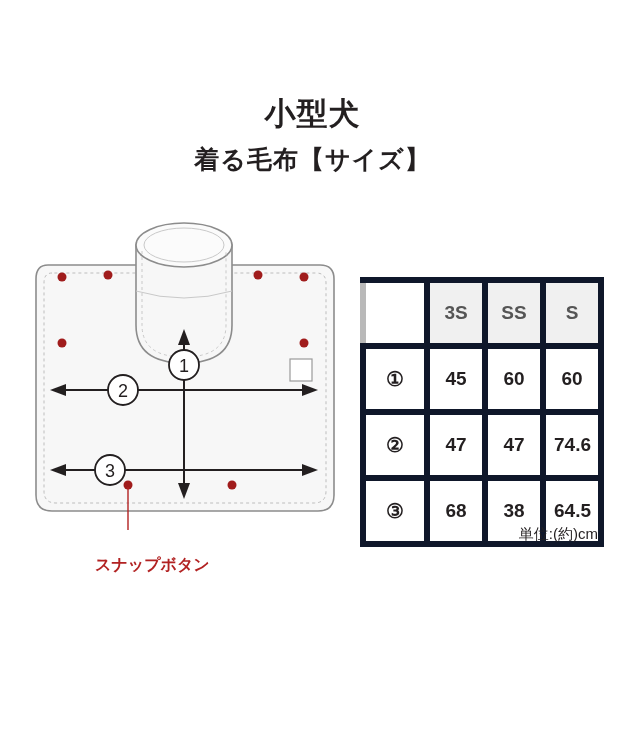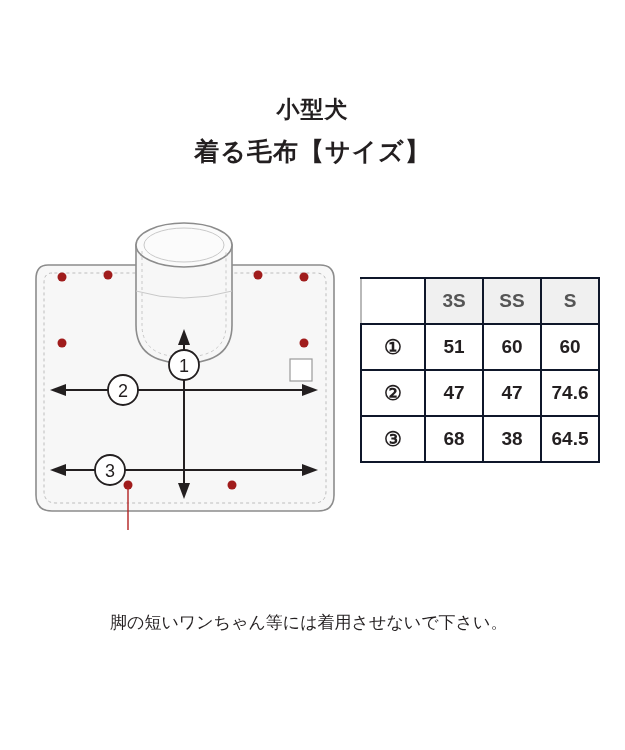--- a/index.html
+++ b/index.html
@@ -24,21 +24,21 @@
   
   .title-block {
     position: absolute;
     top: 98px;
     left: 0;
     width: 625px;
     text-align: center;
     line-height: 1.0;
   }
   .title-line1 {
-    font-size: 23px;
+    font-size: 31px;
     font-weight: bold;
     letter-spacing: 1px;
     color: #231f20;
     display: block;
   }
   .title-line2 {
     font-size: 25px;
     font-weight: bold;
     letter-spacing: 1px;
     color: #231f20;
@@ -75,27 +75,27 @@
     left: 360px;
     top: 277px;
     width: 238px;
   }
   table.size-table {
     border-collapse: collapse;
     width: 238px;
     table-layout: fixed;
   }
   table.size-table td, table.size-table th {
-    border: 2px solid #0f172a;
+    border: 6px solid #0f172a;
     text-align: center;
     vertical-align: middle;
     font-size: 19px;
     font-weight: bold;
     height: 44px;
-    padding: 0;
+    padding: 8px;
     color: #231f20;
   }
   table.size-table th {
     background: #f0f0f0;
     color: #555;
     font-size: 19px;
   }
   table.size-table th.corner {
     background: #ffffff;
     border-left-color: #b9b9b9;
@@ -184,56 +184,57 @@
       <text x="166" y="177" text-anchor="middle" font-size="18" font-family="'Liberation Sans', sans-serif" fill="#231f20">1</text>
 
       <circle cx="105" cy="195" r="15" fill="#ffffff" stroke="#231f20" stroke-width="1.8"></circle>
       <text x="105" y="202" text-anchor="middle" font-size="18" font-family="'Liberation Sans', sans-serif" fill="#231f20">2</text>
 
       <circle cx="92" cy="275" r="15" fill="#ffffff" stroke="#231f20" stroke-width="1.8"></circle>
       <text x="92" y="282" text-anchor="middle" font-size="18" font-family="'Liberation Sans', sans-serif" fill="#231f20">3</text>
     </svg>
   </div>
 
+  <div class="snap-label">スナップボタン</div>
 
   <div class="table-wrap">
     <table class="size-table">
       <colgroup>
         <col class="c0">
           <col class="c1">
           <col class="c2">
           <col class="c3">
       </colgroup>
       <tbody>
           <tr>
         <th class="corner"></th>
         <th>3S</th>
         <th>SS</th>
         <th>S</th>
       </tr>
       <tr>
         <td class="rowhead">①</td>
-        <td>51</td>
+        <td>45</td>
         <td>60</td>
         <td>60</td>
       </tr>
       <tr>
         <td class="rowhead">②</td>
         <td>47</td>
         <td>47</td>
         <td>74.6</td>
       </tr>
       <tr>
         <td class="rowhead">③</td>
         <td>68</td>
         <td>38</td>
         <td>64.5</td>
       </tr>
     </tbody>
       </table>
   </div>
 
+  <div class="unit-note">単位:(約)cm</div>
 
   <div class="caution">
-    <span class="l2">脚の短いワンちゃん等には着用させないで下さい。</span>
   </div>
 
 </div>
 
 </body></html>

